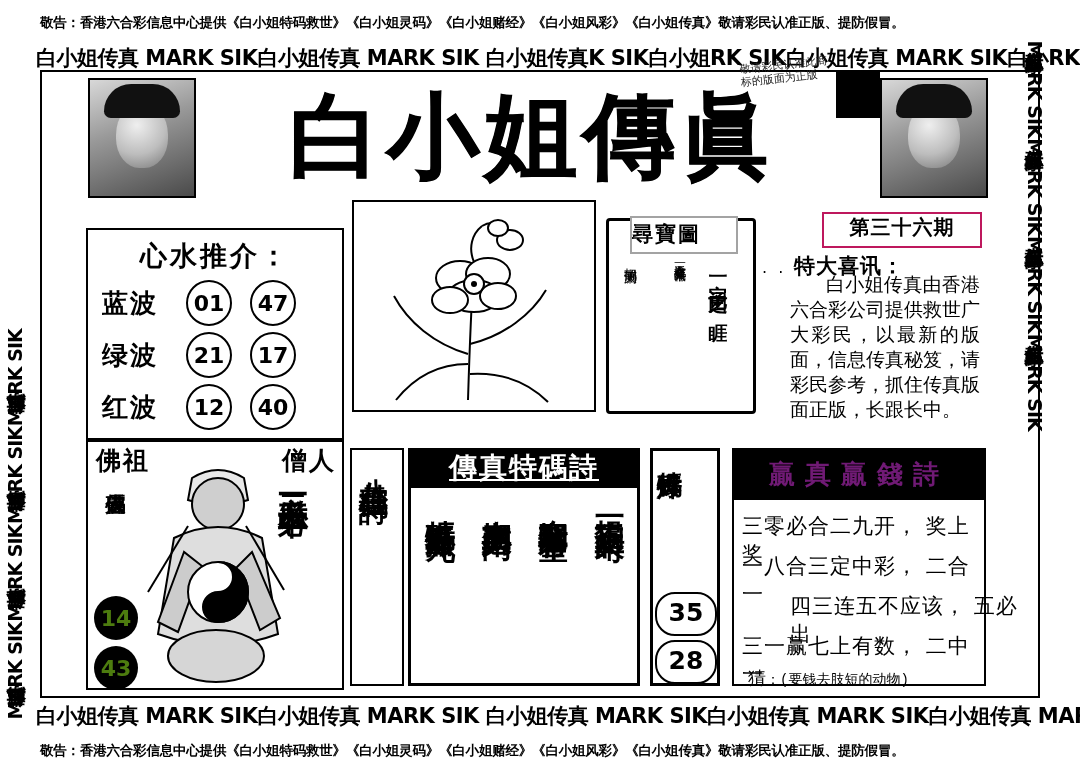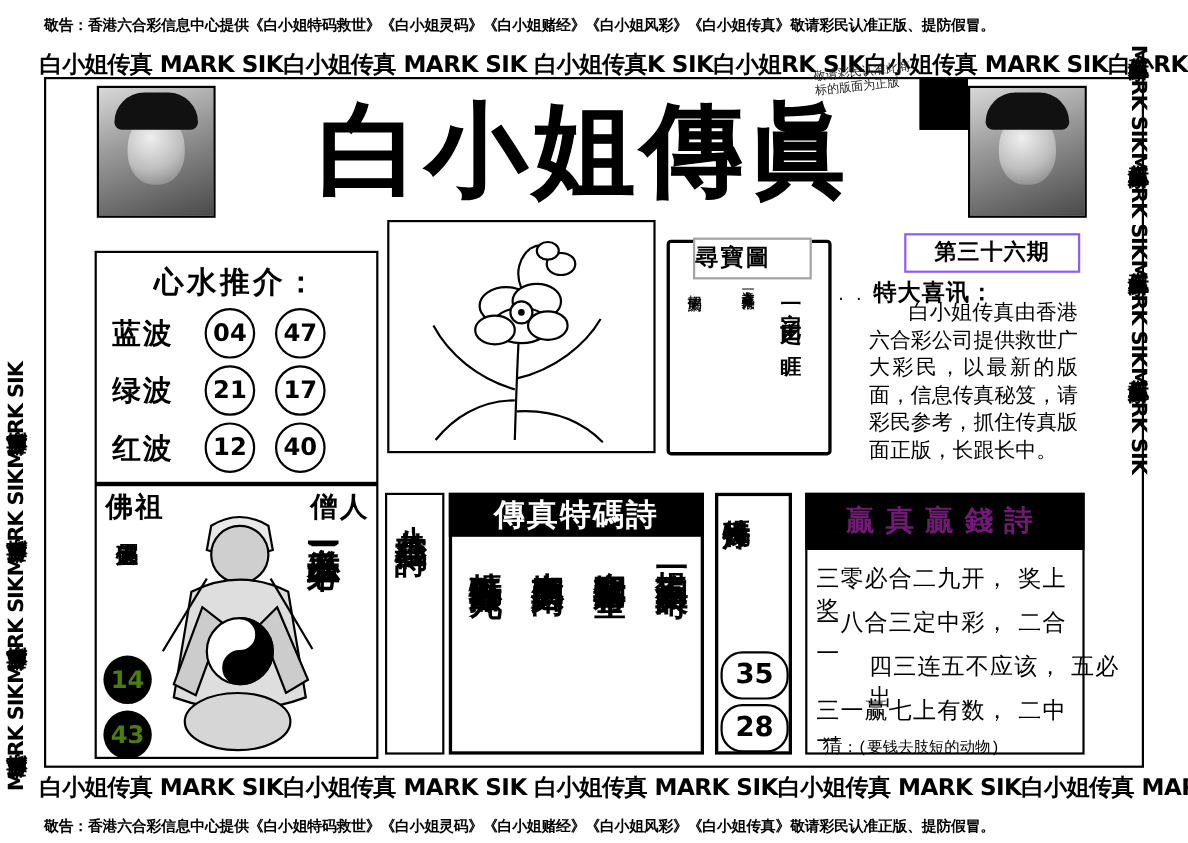--- a/index.html
+++ b/index.html
@@ -246,23 +246,23 @@
     left: 762px; top: 258px;
     font-size: 16px;
     letter-spacing: 3px;
   }
 
   
   .issue {
     position: absolute;
     left: 822px; top: 212px;
     width: 156px; height: 32px;
-    border: 2px solid #8b5cf6;
+    border: 2px solid #be185d;
     text-align: center;
-    font-family: Liberation Sans, sans-serif;
+    font-family: Liberation Mono, monospace;
     font-weight: bold;
     font-size: 20px;
     line-height: 30px;
     letter-spacing: 1px;
   }
 
   
   .news-title {
     position: absolute;
     left: 794px; top: 252px;
@@ -367,20 +367,21 @@
     left: 408px; top: 448px;
     width: 232px; height: 40px;
     background: #000;
     color: #fff;
     text-align: center;
     font-family: "DejaVu Serif", serif;
     font-weight: bold;
     font-size: 28px;
     line-height: 40px;
     letter-spacing: 2px;
+    text-decoration: underline;
   }
   .poem-cols {
     position: absolute;
     left: 412px; top: 496px;
     width: 226px;
     display: flex;
     flex-direction: row-reverse;
     justify-content: space-around;
   }
   .poem-col {
@@ -491,21 +492,21 @@
     <div class="bigtitle">白小姐傳眞</div>
   </div>
   <div class="stamp-note">敬请彩民认准此商标的版面为正版</div>
   <div class="stamp-box"></div>
 
   <div class="tips-box">
     <div class="tips-title">心水推介：</div>
 
     <div class="tip-row">
       <div class="tip-label">蓝波</div>
-      <div class="ball">04</div>
+      <div class="ball">01</div>
       <div class="ball">47</div>
     </div>
 
     <div class="tip-row">
       <div class="tip-label">绿波</div>
       <div class="ball">21</div>
       <div class="ball">17</div>
     </div>
 
     <div class="tip-row">

